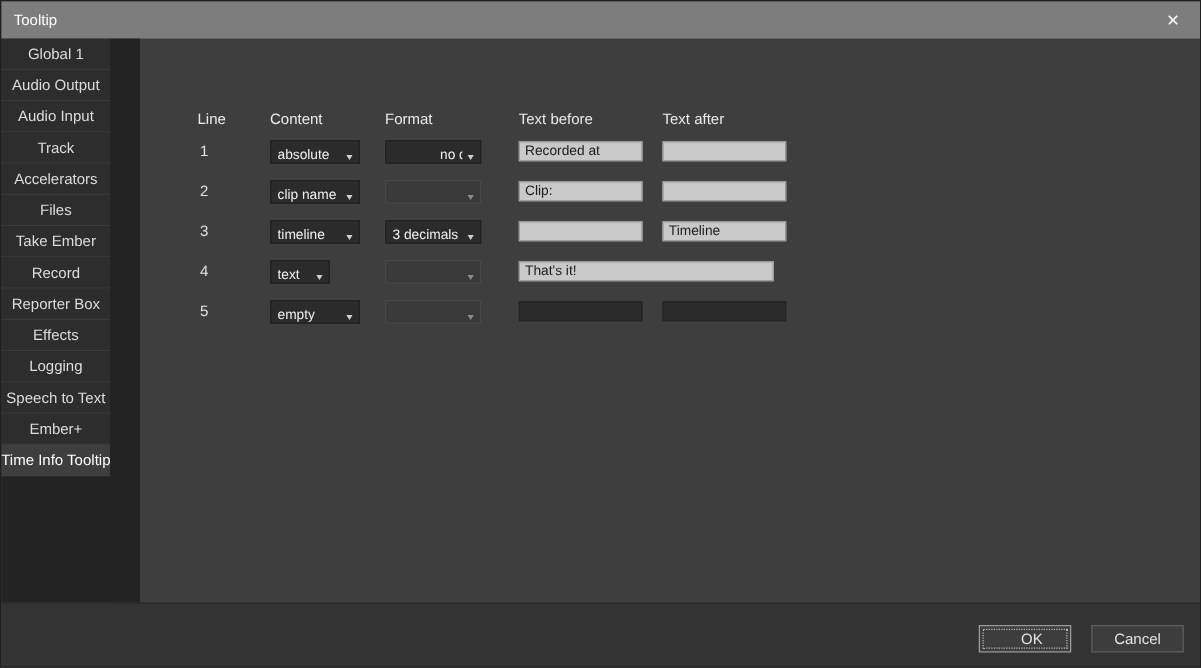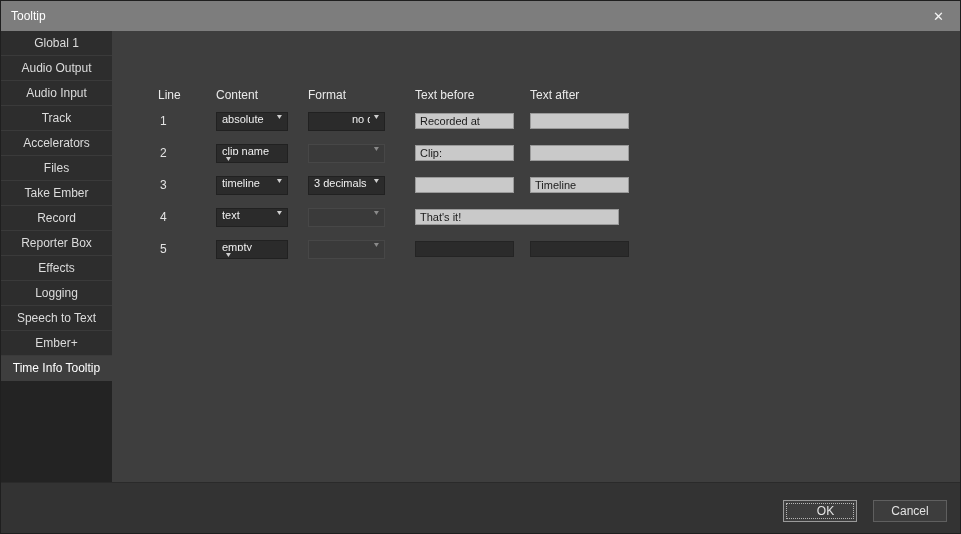--- a/index.html
+++ b/index.html
@@ -30,21 +30,21 @@
   .titlebar .title { flex: 1; }
   .titlebar .close {
     color: #f4f4f4;
     font-size: 13px;
     padding: 2px 6px;
     cursor: pointer;
     line-height: 1;
   }
   
   .bodywrap { display: flex; height: 451px; }
-  .sidebar { width: 111px; display: flex; flex-direction: column; background: #232323; }
+  .sidebar { width: 111px; display: flex; flex-direction: row; background: #232323; }
   .side-item {
     height: 25px;
     background: #2d2d2d;
     border-bottom: 1px solid #3a3a3a;
     color: #dcdcdc;
     font-size: 12px;
     display: flex;
     align-items: center;
     justify-content: center;
     cursor: pointer;
@@ -68,21 +68,21 @@
   }
   .tr.thead { height: 20px; align-items: center; }
   .th { font-size: 12px; color: #eaeaea; }
   .td.line { font-size: 12px; color: #e4e4e4; padding-left: 2px; }
   
   .combo {
     height: 19px;
     background: #2b2b2b;
     border: 1px solid #212121;
     display: flex;
-    align-items: flex-start;
+    align-items: flex-end;
     padding: 0 4px 0 5px;
     color: #f0f0f0;
     font-size: 11px;
     cursor: pointer;
   }
   .combo-text { flex: 1; white-space: nowrap; overflow: hidden; }
   .combo-arrow { font-size: 7px; color: #cfcfcf; margin-left: 3px; transform: scaleX(1.2); }
   .combo.disabled { background: #3a3a3a; border-color: #474747; cursor: default; }
   .combo.disabled .combo-arrow { color: #8a8a8a; }
   
@@ -174,21 +174,21 @@
               </div>
               <div class="combo" style="width: 77px; padding-left: 43px;">
                 <span class="combo-text">no decimals</span>
                 <span class="combo-arrow">▼</span>
               </div>
               <input type="text" class="tinput" value="Recorded at" style="width: 99px;">
               <input type="text" class="tinput" value="" style="width: 99px;">
             </div>
             <div class="tr">
               <div class="td line">2</div>
-              <div class="combo" style="width: 72px; flex-direction: column;">
+              <div class="combo" style="width: 72px;">
                 <span class="combo-text">clip name</span>
                 <span class="combo-arrow">▼</span>
               </div>
               <div class="combo disabled" style="width: 77px;">
                 <span class="combo-text"></span>
                 <span class="combo-arrow">▼</span>
               </div>
               <input type="text" class="tinput" value="Clip:" style="width: 99px;">
               <input type="text" class="tinput" value="" style="width: 99px;">
             </div>
@@ -200,33 +200,33 @@
               </div>
               <div class="combo" style="width: 77px;">
                 <span class="combo-text">3 decimals</span>
                 <span class="combo-arrow">▼</span>
               </div>
               <input type="text" class="tinput" value="" style="width: 99px;">
               <input type="text" class="tinput" value="Timeline" style="width: 99px;">
             </div>
             <div class="tr">
               <div class="td line">4</div>
-              <div class="combo" style="width: 72px;">
+              <div class="combo" style="width: 48px;">
                 <span class="combo-text">text</span>
                 <span class="combo-arrow">▼</span>
               </div>
               <div class="combo disabled" style="width: 77px;">
                 <span class="combo-text"></span>
                 <span class="combo-arrow">▼</span>
               </div>
               <input type="text" class="tinput" value="That's it!" style="width: 204px; grid-column: span 2;">
             </div>
             <div class="tr">
               <div class="td line">5</div>
-              <div class="combo" style="width: 72px; flex-direction: column;">
+              <div class="combo" style="width: 72px;">
                 <span class="combo-text">empty</span>
                 <span class="combo-arrow">▼</span>
               </div>
               <div class="combo disabled" style="width: 77px;">
                 <span class="combo-text"></span>
                 <span class="combo-arrow">▼</span>
               </div>
               <input type="text" class="tinput off" disabled="" value="" style="width: 99px;">
               <input type="text" class="tinput off" disabled="" value="" style="width: 99px;">
             </div>

